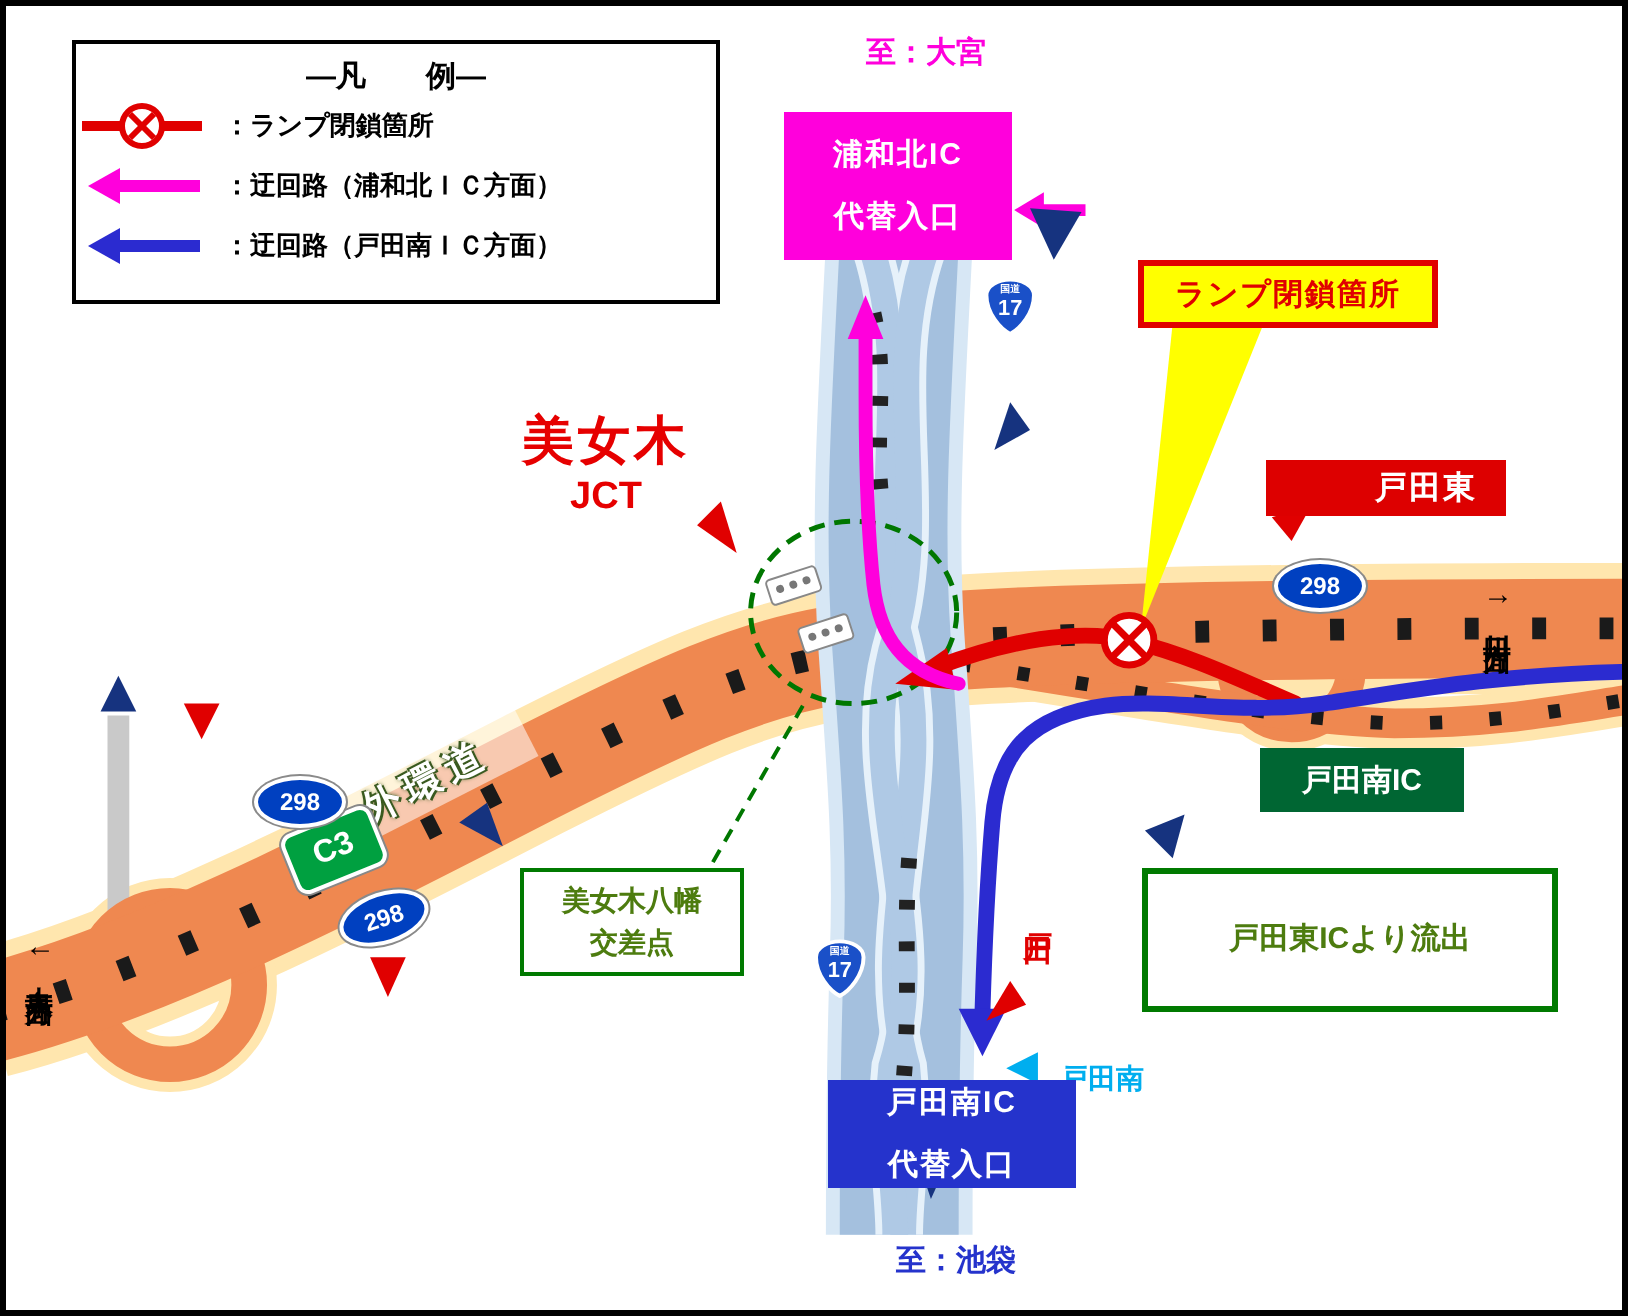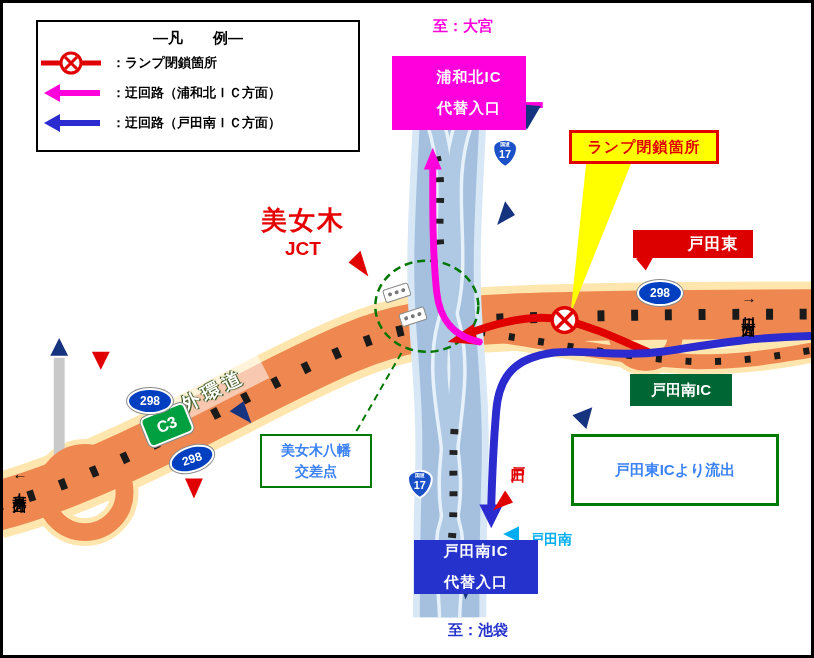--- a/index.html
+++ b/index.html
@@ -17,21 +17,21 @@
            align-items:center;justify-content:center;box-shadow:0 0 0 1px #8a8a8a;z-index:4;}
   .vtext{writing-mode:vertical-rl;text-orientation:upright;font-weight:bold;letter-spacing:2px;}
   .legend{position:absolute;left:33px;top:17px;width:320px;height:128px;border:2px solid #000;
           background:#fff;z-index:6;}
   .legend-title{text-align:center;font-size:15px;font-weight:bold;margin-top:7px;}
   .legend-row{display:flex;align-items:center;gap:8px;height:30px;}
   .legend-row span{font-size:13px;font-weight:bold;color:#000;}
   .callout{position:absolute;left:566px;top:127px;width:150px;height:34px;background:#FFFF00;
            border:3px solid #E00000;color:#E00000;font-weight:bold;font-size:15px;display:flex;
            align-items:center;justify-content:center;z-index:5;box-sizing:border-box;letter-spacing:1px;}
-  .greenbox{position:absolute;background:#fff;border:3px solid #007A00;color:#3b82f6;font-weight:bold;
+  .greenbox{position:absolute;background:#fff;border:3px solid #007A00;color:#4d7c0f;font-weight:bold;
             display:flex;flex-direction:column;align-items:center;justify-content:center;z-index:5;box-sizing:border-box;}
   .jct{position:absolute;left:238px;top:200px;width:124px;text-align:center;color:#E60000;z-index:4;
        font-weight:bold;text-shadow:-1px -1px 0 #fff,1px -1px 0 #fff,-1px 1px 0 #fff,1px 1px 0 #fff,0 0 3px #fff;}
   .gaikando{position:absolute;left:154px;top:374px;width:112px;height:28px;z-index:3;
             transform:rotate(-27deg);display:flex;align-items:center;justify-content:center;
             background:rgba(255,255,255,0.55);color:#ffffff;font-weight:bold;font-size:19px;letter-spacing:4px;
             text-shadow:0 0 2px #3a5a20,1px 1px 0 #3a5a20,-1px -1px 0 #3a5a20;}
   .c3{position:absolute;left:140px;top:406px;width:44px;height:28px;background:#00A040;border:2px solid #fff;
       border-radius:6px;color:#fff;font-weight:bold;font-size:16px;display:flex;align-items:center;
       justify-content:center;transform:rotate(-22deg);box-shadow:0 0 0 1px #888;z-index:4;}
@@ -158,21 +158,21 @@
         <line x1="62" y1="13" x2="20" y2="13" stroke="#2B2BD0" stroke-width="6"></line>
         <polygon points="6,13 22,4 22,22" fill="#2B2BD0"></polygon>
       </svg>
       <span>：迂回路（戸田南ＩＣ方面）</span>
     </div>
   </div>
 
   <div class="lbl" style="left:405px;top:14px;width:110px;text-align:center;color:#FF00DC;font-size:15px;">至：大宮</div>
   <div class="lbl" style="left:415px;top:618px;width:120px;text-align:center;color:#2533CC;font-size:15px;">至：池袋</div>
 
-  <div class="box2" style="left:389px;top:53px;width:114px;height:74px;background:#FF00DC;padding-left:20px;">
+  <div class="box2" style="left:389px;top:53px;width:114px;height:74px;background:#FF00DC;">
     <div>浦和北IC</div>
     <div>代替入口</div>
   </div>
 
   <div class="callout">ランプ閉鎖箇所</div>
 
   <div class="jct">
     <div style="font-size:26px;letter-spacing:2px;">美女木</div>
     <div style="font-size:19px;">JCT</div>
   </div>

